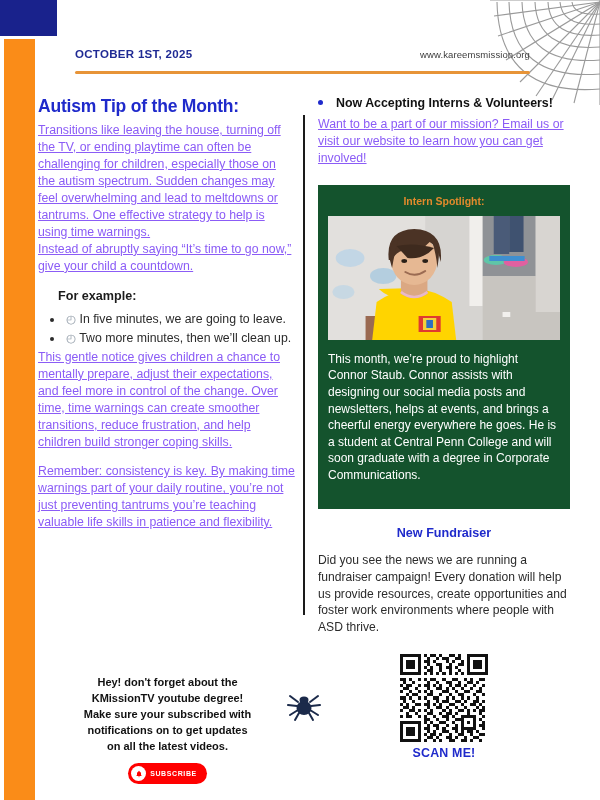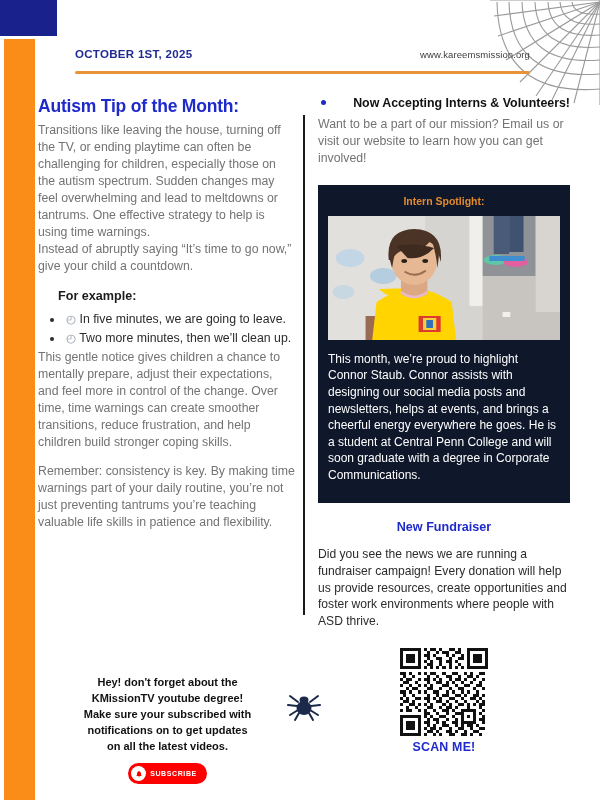--- a/index.html
+++ b/index.html
@@ -118,22 +118,23 @@
   h1.tip-title {
     margin: 0 0 5px 0;
     font-size: 17.5px;
     font-weight: bold;
     color: #1F2ACB;
     letter-spacing: -0.2px;
   }
   .body-text {
     font-size: 12.3px;
     line-height: 1.38;
-    color: #737373;
+    color: #8b5cf6;
     margin: 0;
+    text-decoration: underline;
   }
   .body-text + .body-text {
     margin-top: 13px;
   }
   .subhead {
     font-size: 12.6px;
     font-weight: bold;
     color: #1c1c1c;
     margin: 14px 0 8px 0;
     padding-left: 20px;
@@ -193,43 +194,42 @@
     align-items: center;
     justify-content: center;
     font-size: 9px;
     line-height: 1;
   }
 
   
   .interns-head {
     display: flex;
     align-items: baseline;
-    gap: 27px;
+    gap: 13px;
     margin: 0 0 6px 0;
-    justify-content: flex-end;
   }
   .bullet-dot {
     width: 5px;
     height: 5px;
     border-radius: 50%;
     background: #1F2ACB;
     flex: 0 0 auto;
     position: relative;
     top: -2px;
   }
   .interns-title {
     font-size: 12.4px;
     font-weight: bold;
     color: #111111;
   }
 
   .spotlight-box {
     margin-top: 18px;
-    background: #0f172a;
-    padding: 10px 10px 8px 10px;
+    background: #14532d;
+    padding: 10px 10px 14px 10px;
   }
   .spotlight-label {
     text-align: center;
     color: #E28A2C;
     font-size: 10.5px;
     font-weight: bold;
     margin-bottom: 9px;
   }
   .photo {
     width: 100%;

